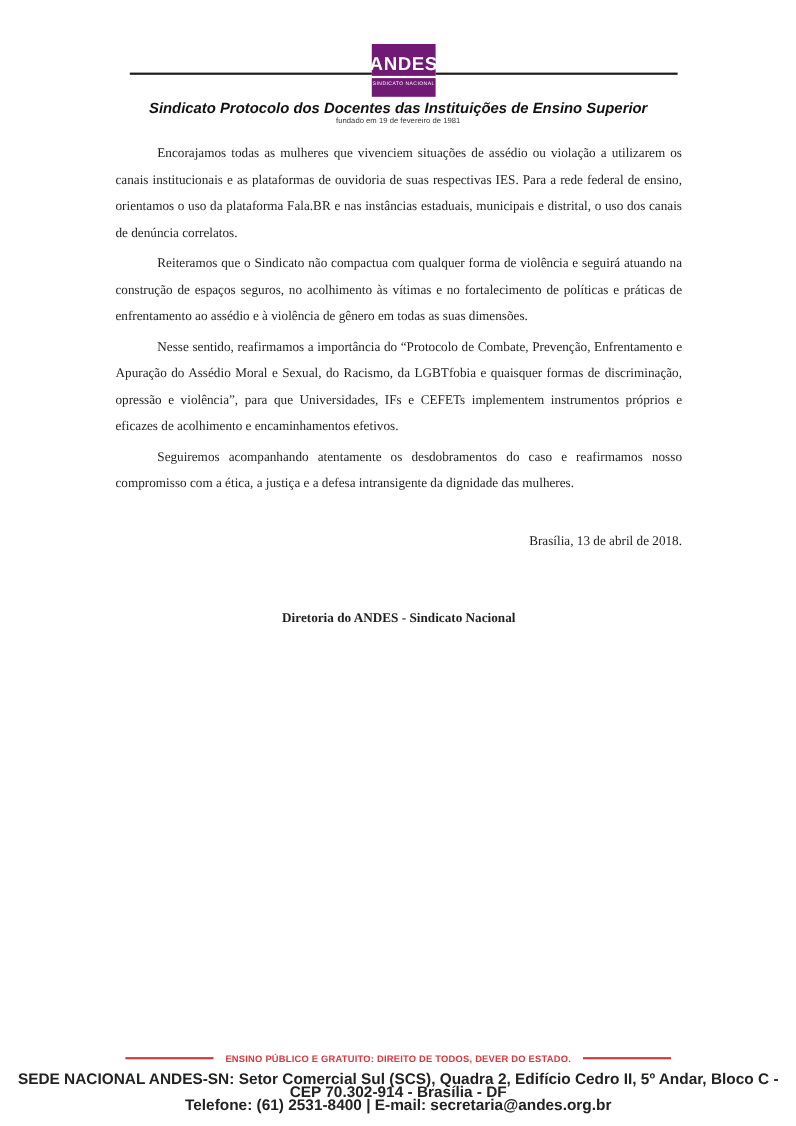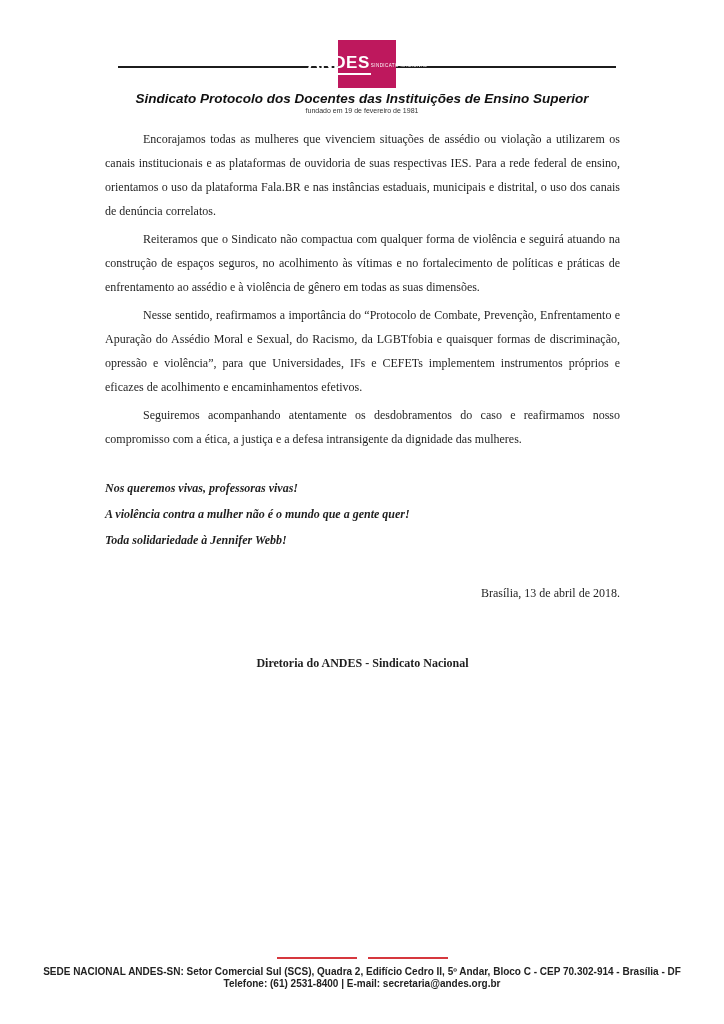--- a/index.html
+++ b/index.html
@@ -21,24 +21,24 @@
   }
   .rule{
     flex:1;
     height:2px;
     background:#1c1c1c;
     position:relative;
     top:3px;
   }
   .logo{
     width:58px;height:48px;
-    background:#be185d;
+    background:#701a75;
     color:#ffffff;
     display:flex;
-    flex-direction:row;
+    flex-direction:column;
     align-items:center;
     justify-content:center;
     font-family:"Liberation Sans", sans-serif;
     flex:0 0 auto;
     z-index:2;
   }
   .logo-title{
     font-size:17px;
     font-weight:bold;
     letter-spacing:.5px;
@@ -116,21 +116,21 @@
     color:#d6383e;
     font-weight:bold;
     font-size:8.5px;
     letter-spacing:.2px;
     white-space:nowrap;
   }
   .address{
     margin-top:7px;
     text-align:center;
     font-weight:bold;
-    font-size:10px;
+    font-size:14px;
     line-height:12px;
     color:#222;
   }
 </style>
 </head>
 <body>
 
 <div class="page">
 
   <div class="rule-row">
@@ -143,33 +143,29 @@
   </div>
   <div class="org-name">Sindicato Protocolo dos Docentes das Instituições de Ensino Superior</div>
   <div class="founded">fundado em 19 de fevereiro de 1981</div>
 
   <div class="doc-body">
     <p>Encorajamos todas as mulheres que vivenciem situações de assédio ou violação a utilizarem os canais institucionais e as plataformas de ouvidoria de suas respectivas IES. Para a rede federal de ensino, orientamos o uso da plataforma Fala.BR e nas instâncias estaduais, municipais e distrital, o uso dos canais de denúncia correlatos.</p>
     <p>Reiteramos que o Sindicato não compactua com qualquer forma de violência e seguirá atuando na construção de espaços seguros, no acolhimento às vítimas e no fortalecimento de políticas e práticas de enfrentamento ao assédio e à violência de gênero em todas as suas dimensões.</p>
     <p>Nesse sentido, reafirmamos a importância do “Protocolo de Combate, Prevenção, Enfrentamento e Apuração do Assédio Moral e Sexual, do Racismo, da LGBTfobia e quaisquer formas de discriminação, opressão e violência”, para que Universidades, IFs e CEFETs implementem instrumentos próprios e eficazes de acolhimento e encaminhamentos efetivos.</p>
     <p>Seguiremos acompanhando atentamente os desdobramentos do caso e reafirmamos nosso compromisso com a ética, a justiça e a defesa intransigente da dignidade das mulheres.</p>
 
-    <div class="slogans">
-      <div class="slogan">Nos queremos vivas, professoras vivas!</div>
-      <div class="slogan">A violência contra a mulher não é o mundo que a gente quer!</div>
-      <div class="slogan">Toda solidariedade à Jennifer Webb!</div>
-    </div>
 
     <div class="dateline">Brasília, 13 de abril de 2018.</div>
     <div class="signature">Diretoria do ANDES - Sindicato Nacional</div>
   </div>
 
   <div class="footer">
     <div class="motto-row">
       <div class="motto-rule"></div>
+      <div class="motto">ENSINO PÚBLICO E GRATUITO: DIREITO DE TODOS, DEVER DO ESTADO.</div>
       <div class="motto-rule"></div>
     </div>
     <div class="address">
       <div>SEDE NACIONAL ANDES-SN: Setor Comercial Sul (SCS), Quadra 2, Edifício Cedro II, 5º Andar, Bloco C - CEP 70.302-914 - Brasília - DF</div>
       <div>Telefone: (61) 2531-8400 | E-mail: secretaria@andes.org.br</div>
     </div>
   </div>
 
 </div>
 

